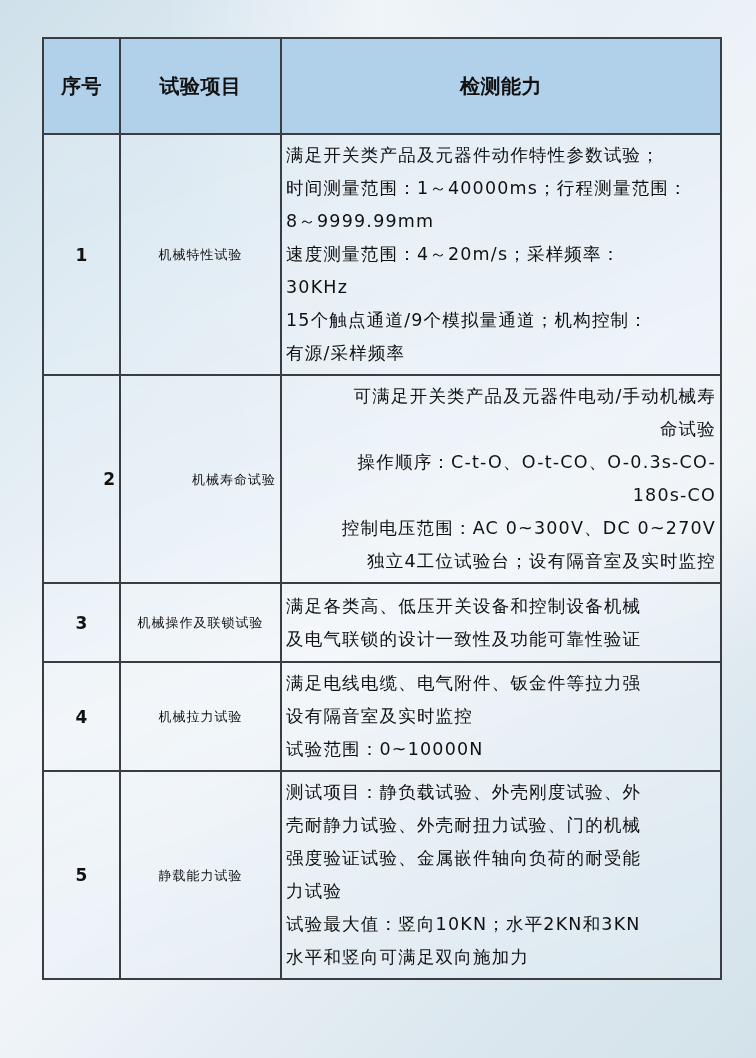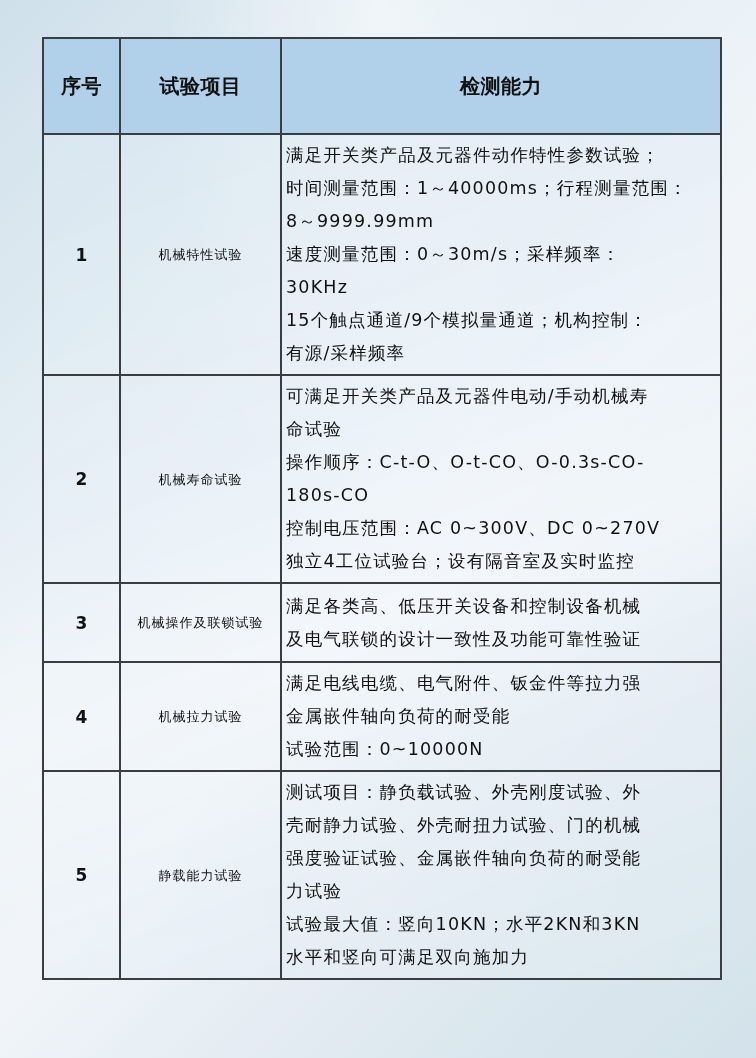--- a/index.html
+++ b/index.html
@@ -33,21 +33,21 @@
     letter-spacing: 0.5px;
   }
   col.c1 { width: 77px; }
   col.c2 { width: 161px; }
   col.c3 { width: 440px; }
   td.num { text-align: center; font-size: 17px; font-weight: bold; }
   td.item { text-align: center; font-size: 13px; line-height: 33px; padding: 0 10px; letter-spacing: 1px; }
   td.desc { font-size: 17.5px; line-height: 33px; padding: 8px 6px 8px 9px; letter-spacing: 1.2px; }
   td.desc .line { display: block; white-space: nowrap; }
   tr.r1 td { height: 227px; }
-  tr.r2 td { height: 189px; }
+  tr.r2 td { height: 189px; text-align: right; }
   tr.r3 td { height: 69px; }
   tr.r4 td { height: 95px; margin-top: 27px; }
   tr.r5 td { height: 198px; border-radius: 22px; }
 </style>
 </head>
 <body>
 
 <div class="bg-sheen"></div>
 
 <table class="cap">
@@ -64,21 +64,21 @@
     </tr>
   </thead>
   <tbody>
     <tr class="r1">
       <td class="num">1</td>
       <td class="item">机械特性试验</td>
       <td class="desc">
         <span class="line">满足开关类产品及元器件动作特性参数试验；</span>
         <span class="line">时间测量范围：1～40000ms；行程测量范围：</span>
         <span class="line">8～9999.99mm</span>
-        <span class="line">速度测量范围：0～30m/s；采样频率：</span>
+        <span class="line">速度测量范围：4～20m/s；采样频率：</span>
         <span class="line">30KHz</span>
         <span class="line">15个触点通道/9个模拟量通道；机构控制：</span>
         <span class="line">有源/采样频率</span>
       </td>
     </tr>
     <tr class="r2">
       <td class="num">2</td>
       <td class="item">机械寿命试验</td>
       <td class="desc">
         <span class="line">可满足开关类产品及元器件电动/手动机械寿</span>
@@ -95,21 +95,21 @@
       <td class="desc">
         <span class="line">满足各类高、低压开关设备和控制设备机械</span>
         <span class="line">及电气联锁的设计一致性及功能可靠性验证</span>
       </td>
     </tr>
     <tr class="r4">
       <td class="num">4</td>
       <td class="item">机械拉力试验</td>
       <td class="desc">
         <span class="line">满足电线电缆、电气附件、钣金件等拉力强</span>
-        <span class="line">金属嵌件轴向负荷的耐受能</span>
+        <span class="line">设有隔音室及实时监控</span>
         <span class="line">试验范围：0~10000N</span>
       </td>
     </tr>
     <tr class="r5">
       <td class="num">5</td>
       <td class="item">静载能力试验</td>
       <td class="desc">
         <span class="line">测试项目：静负载试验、外壳刚度试验、外</span>
         <span class="line">壳耐静力试验、外壳耐扭力试验、门的机械</span>
         <span class="line">强度验证试验、金属嵌件轴向负荷的耐受能</span>

